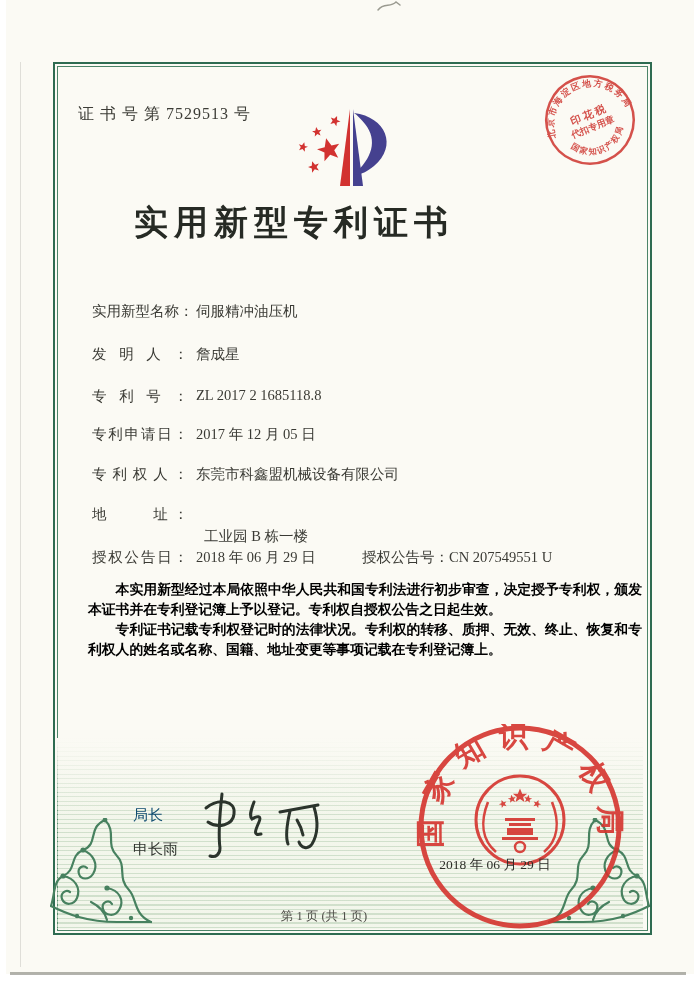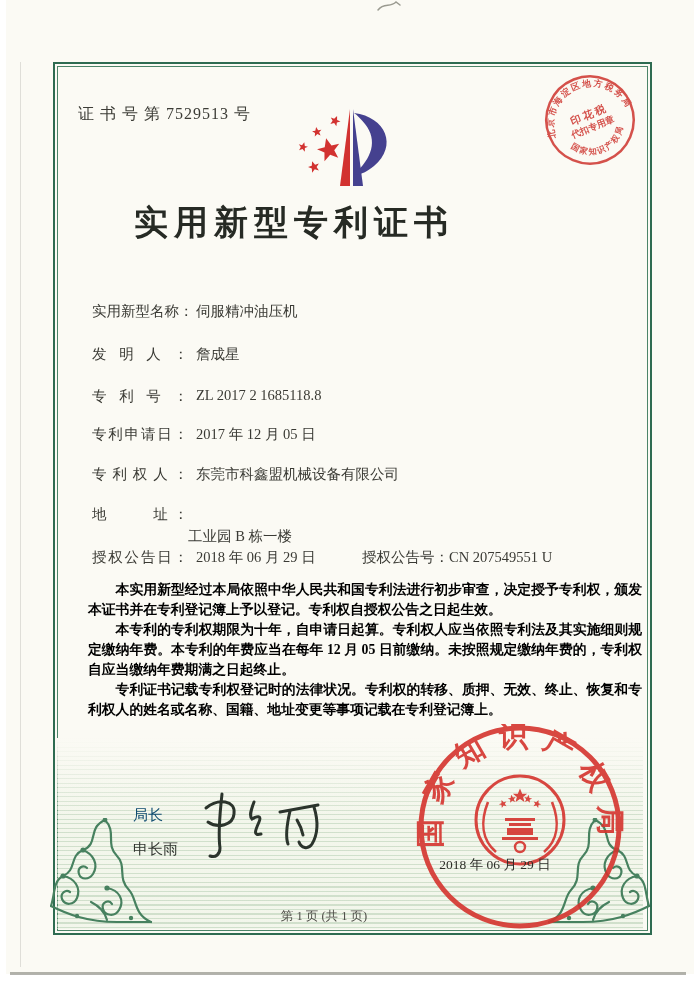--- a/index.html
+++ b/index.html
@@ -13,21 +13,21 @@
   .guilloche{position:absolute;left:57px;top:738px;width:586px;height:191px;
      background:repeating-linear-gradient(to bottom, rgba(110,163,110,.30) 0 1px, rgba(236,243,228,.55) 1px 4.5px);}
   .guilloche-fade{position:absolute;left:0;top:0;width:100%;height:80px;
      background:linear-gradient(to bottom,#fbfaf4 0%,rgba(251,250,244,0) 100%);}
   .cert-no{position:absolute;left:78px;top:104px;font-size:16px;letter-spacing:1px;color:#3c3c36;}
   .title{position:absolute;left:0;top:200px;width:588px;text-align:center;font-size:34px;font-weight:bold;
      letter-spacing:6px;color:#262a24;}
   .field-row{position:absolute;left:92px;display:flex;font-size:14.5px;color:#3a3a34;}
   .jlabel{display:inline-flex;justify-content:space-between;width:96px;flex:none;}
   .fvalue{margin-left:8px;white-space:nowrap;}
-  .fvalue2{position:absolute;left:188px;font-size:14.5px;color:#3a3a34;white-space:nowrap;}
+  .fvalue2{position:absolute;left:204px;font-size:14.5px;color:#3a3a34;white-space:nowrap;}
   .grant-no{position:absolute;left:362px;top:548px;font-size:14.5px;color:#3a3a34;white-space:nowrap;}
   .body-text{position:absolute;left:88px;top:580px;width:554px;font-size:13.8px;line-height:20px;
      text-align:justify;color:#000000;font-weight:bold;}
   .body-text p{margin:0;text-indent:2em;}
   .signer-role{position:absolute;left:133px;top:806px;font-size:15px;color:#0c4a6e;}
   .signer-name{position:absolute;left:133px;top:840px;font-size:15px;color:#30352f;}
   .signature-svg{position:absolute;left:196px;top:782px;}
   .seal-wrap{position:absolute;left:414px;top:724px;width:212px;height:210px;}
   .seal-date{position:absolute;left:428px;top:856px;width:134px;text-align:center;font-size:13.5px;color:#2d2d28;}
   .stamp-wrap{position:absolute;left:542px;top:72px;width:96px;height:96px;transform:rotate(-22deg);}
@@ -205,21 +205,20 @@
       <span>：</span>
     </span>
   <span class="fvalue">2018 年 06 月 29 日</span>
 </div>
 <div class="grant-no">
   <span>授权公告号：</span><span>CN 207549551 U</span>
 </div>
 
 <div class="body-text">
   <p>本实用新型经过本局依照中华人民共和国专利法进行初步审查，决定授予专利权，颁发本证书并在专利登记簿上予以登记。专利权自授权公告之日起生效。</p>
-  <p>本专利的专利权期限为十年，自申请日起算。专利权人应当依照专利法及其实施细则规定缴纳年费。本专利的年费应当在每年 12 月 05 日前缴纳。未按照规定缴纳年费的，专利权自应当缴纳年费期满之日起终止。</p>
   <p>专利证书记载专利权登记时的法律状况。专利权的转移、质押、无效、终止、恢复和专利权人的姓名或名称、国籍、地址变更等事项记载在专利登记簿上。</p>
 </div>
 
 <div class="signer-role">局长</div>
 <div class="signer-name">申长雨</div>
 <svg class="signature-svg" width="170" height="92" viewBox="0 0 170 92">
   <g fill="none" stroke="#2b342c" stroke-width="3" stroke-linecap="round">
     <path d="M26,12 C24,30 22,52 24,66 C24,72 20,76 14,74"></path>
     <path d="M10,26 C22,16 40,18 38,32 C37,43 22,47 12,40"></path>
     <path d="M58,20 C55,28 53,34 56,37 C61,34 66,33 63,40 C59,49 57,54 65,52"></path>

